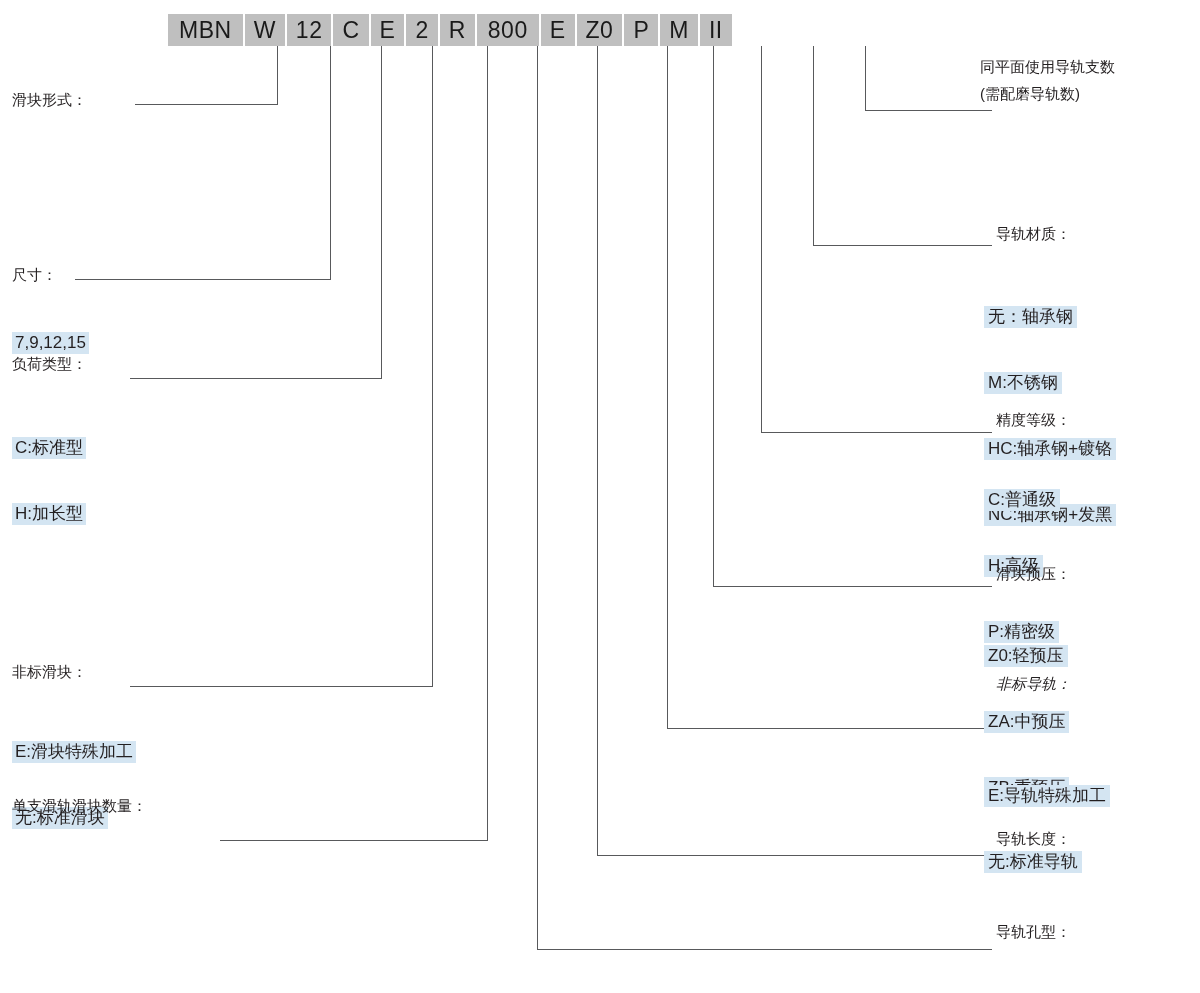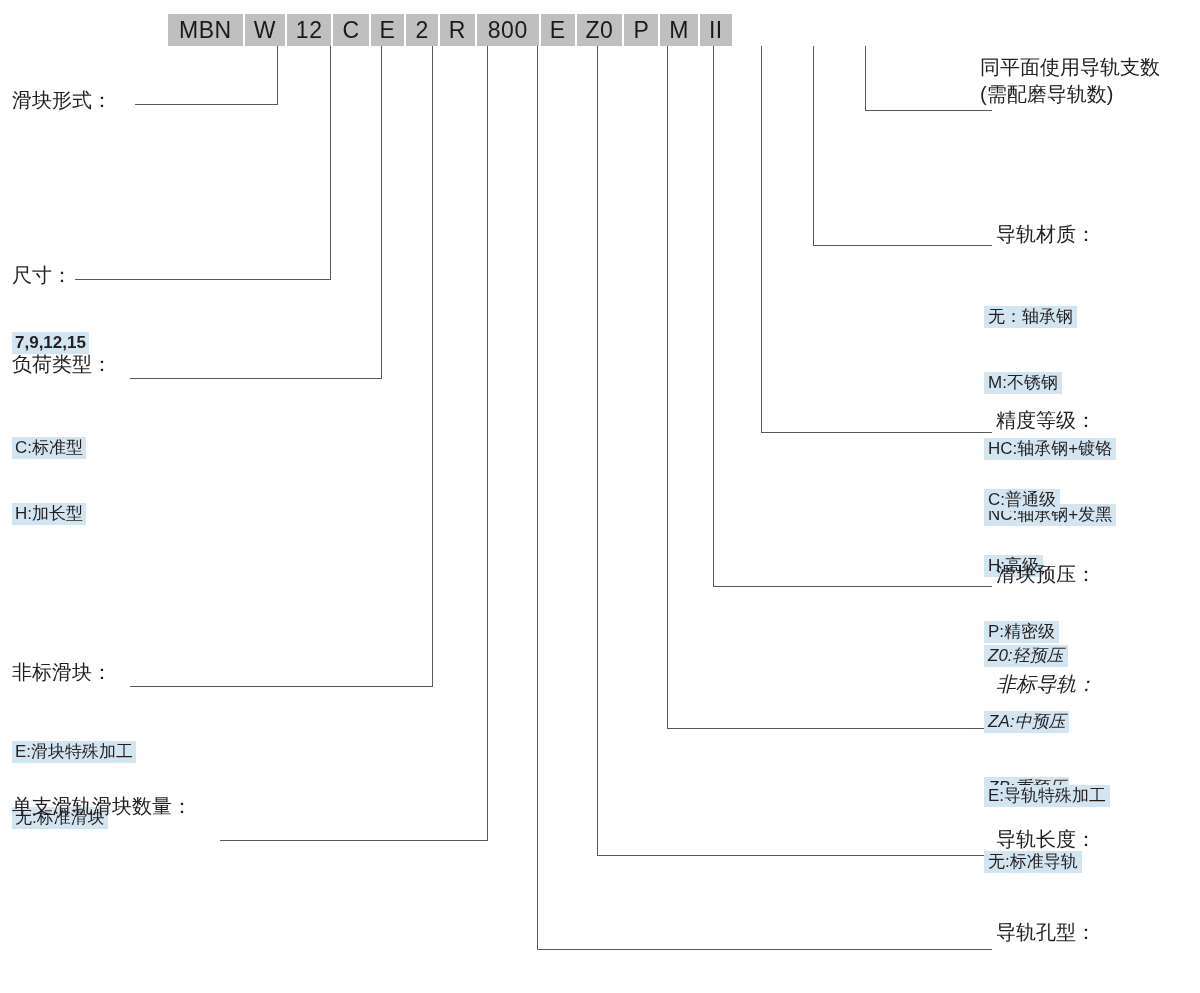--- a/index.html
+++ b/index.html
@@ -30,21 +30,21 @@
   .code-cell.wide{padding:0 11px;}
 
   
   .ln{position:absolute;background:#58595b;}
   .lnv{width:1px;}
   .lnh{height:1px;}
 
   
   .lbl{
     position:absolute;
-    font-size:20px;
+    font-size:15px;
     line-height:24px;
     color:#231f20;
     white-space:nowrap;
   }
   .opts{
     position:absolute;
     font-size:17px;
     line-height:22px;
     color:#231f20;
     white-space:pre;
@@ -110,21 +110,21 @@
 
   <div class="ln lnv" style="left:813px;top:46px;height:199px;"></div>
   <div class="ln lnh" style="left:813px;top:245px;width:179px;"></div>
 
   <div class="ln lnv" style="left:865px;top:46px;height:64px;"></div>
   <div class="ln lnh" style="left:865px;top:110px;width:127px;"></div>
 
   <div class="lbl" style="left:12px;top:88px;">滑块形式：</div>
 
   <div class="lbl" style="left:12px;top:263px;">尺寸：</div>
-  <div class="opts" style="left:12px;top:288px;font-weight:bold;">
+  <div class="opts" style="left:12px;top:288px;">
     <span>7,9,12,15</span>
   </div>
 
   <div class="lbl" style="left:12px;top:352px;">负荷类型：</div>
   <div class="opts" style="left:12px;top:393px;">
     <span>C:标准型</span>
     <span>H:加长型</span>
   </div>
 
   <div class="lbl" style="left:12px;top:660px;">非标滑块：</div>
@@ -147,21 +147,21 @@
   </div>
 
   <div class="lbl" style="left:996px;top:408px;">精度等级：</div>
   <div class="opts right" style="left:984px;top:445px;">
     <span>C:普通级</span>
     <span>H:高级</span>
     <span>P:精密级</span>
   </div>
 
   <div class="lbl" style="left:996px;top:562px;">滑块预压：</div>
-  <div class="opts right" style="left:984px;top:601px;font-style:italic;">
+  <div class="opts right" style="left:984px;top:601px;">
     <span>Z0:轻预压</span>
     <span>ZA:中预压</span>
     <span>ZB:重预压</span>
   </div>
 
   <div class="lbl" style="left:996px;top:672px;font-style:italic;">非标导轨：</div>
   <div class="opts right" style="left:984px;top:741px;">
     <span>E:导轨特殊加工</span>
     <span>无:标准导轨</span>
   </div>

